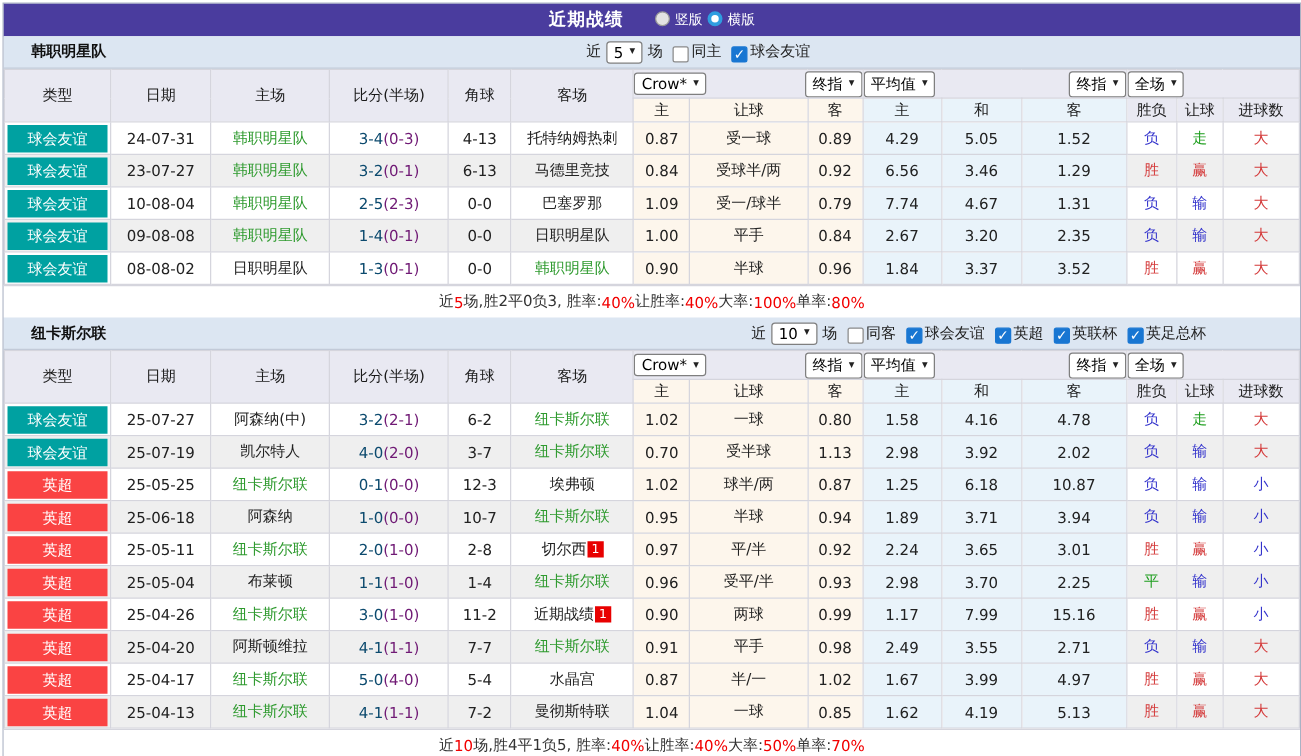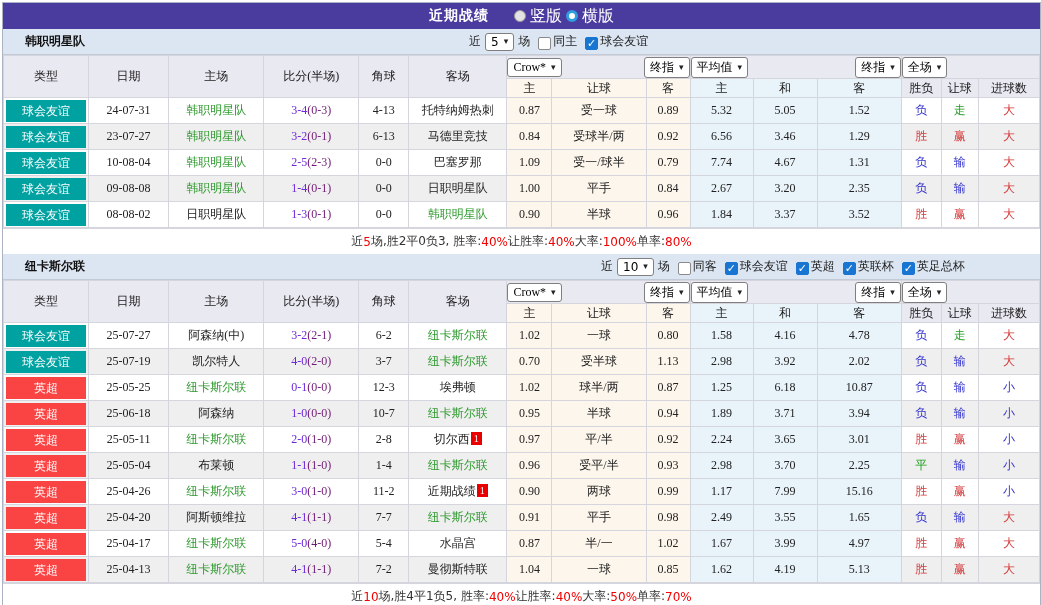--- a/index.html
+++ b/index.html
@@ -1,45 +1,45 @@
 <!DOCTYPE html>
 <html><head>
 <meta charset="utf-8">
 <style>
   html,body{margin:0;padding:0;background:#ffffff;font-family:"DejaVu Sans","Liberation Sans",sans-serif;}
   .page{width:1037px;margin:2px auto 0 2px;border:1px solid #aab2c4;font-size:12px;color:#222;}
   
   .titlebar{height:26px;background:#4a3c9e;display:flex;align-items:center;justify-content:center;gap:25px;color:#fff;}
   .titlebar .title{font-weight:bold;font-size:14px;letter-spacing:1px;}
-  .radio-wrap{display:inline-flex;align-items:center;gap:4px;font-size:16px;cursor:pointer;}
+  .radio-wrap{display:inline-flex;align-items:center;gap:4px;font-size:11px;cursor:pointer;}
   .radio{width:12px;height:12px;border-radius:50%;background:#e3e3e3;border:1px solid #9a9a9a;box-sizing:border-box;}
   .radio.checked{background:#fff;border:3px solid #2f9de0;}
   
   .filter-bar{position:relative;height:25px;background:#dce6f2;border-bottom:1px solid #c2cad8;display:flex;align-items:center;}
   .team-name{font-weight:bold;padding-left:22px;color:#101010;}
   .controls{position:absolute;top:0;bottom:0;display:flex;align-items:center;gap:4px;white-space:nowrap;}
   .ctl0{left:466px;} .ctl1{left:598px;}
   .sel{display:inline-flex;align-items:center;gap:5px;border:1px solid #7f7f7f;border-radius:3px;background:#fff;padding:1px 5px;cursor:pointer;color:#000;}
   .arrow{font-size:9px;line-height:1;color:#222;}
   .cb-wrap{display:inline-flex;align-items:flex-end;gap:2px;cursor:pointer;margin-left:4px;}
   .cb{width:13px;height:13px;border:1px solid #8a8a8a;background:#fff;box-sizing:border-box;border-radius:2px;font-size:11px;line-height:11px;text-align:center;color:#fff;}
   .cb.checked{background:#1876d2;border-color:#1876d2;}
   
-  table{border-collapse:collapse;table-layout:fixed;width:100%;font-size:12px;font-family:Liberation Serif, serif;}
+  table{border-collapse:collapse;table-layout:fixed;width:100%;font-size:12px;}
   td{border:1px solid #d5d5dd;text-align:center;padding:0;height:25px;overflow:hidden;white-space:nowrap;}
   tr.hdr td{background:#e9e9f2;color:#1a1a1a;}
   tr.hdr-top td{height:22px;}
   tr.hdr-sub td{height:18px;}
   .hdr-group{display:flex;align-items:center;justify-content:space-between;gap:6px;}
   tbody tr.alt td{background:#efefef;}
   td.crow{background:#fdf6ec !important;}
   td.avg{background:#e9f3fa !important;}
   .badge{display:block;margin:1px 2px;line-height:22px;color:#fff;}
   .tg{color:#2e9a2e;}
-  .sr{color:#6d28d9;} .sh{color:#701a75;}
+  .sr{color:#0c4a6e;} .sh{color:#701a75;}
   .res-red{color:#d43a3a;} .res-blue{color:#3333cc;} .res-green{color:#1e9e1e;}
   .card{display:inline-block;background:#e80000;color:#fff;font-size:10px;line-height:13px;padding:0 3px;margin-left:1px;vertical-align:1px;}
   .summary-bar{height:25px;border-top:1px solid #d5d5dd;display:flex;align-items:center;justify-content:center;background:#fff;color:#333;}
   .summary-bar .red{color:#f20000;}
 </style>
 </head>
 <body>
 
 <div class="page">
   <div class="titlebar">
@@ -150,21 +150,21 @@
                 <span class="badge" style="background:#00a1a1">球会友谊</span>
               </td>
    <td>24-07-31</td>
    <td><span class="tg">韩职明星队</span></td>
    <td><span class="sr">3-4</span><span class="sh">(0-3)</span></td>
    <td>4-13</td>
    <td><span class="">托特纳姆热刺</span></td>
    <td class="crow">0.87</td>
    <td class="crow">受一球</td>
    <td class="crow">0.89</td>
-   <td class="avg">5.32</td>
+   <td class="avg">4.29</td>
    <td class="avg">5.05</td>
    <td class="avg">1.52</td>
    <td><span class="res-blue">负</span></td>
    <td><span class="res-green">走</span></td>
    <td><span class="res-red">大</span></td>
  </tr>
  <tr class="alt">
    <td>
                 <span class="badge" style="background:#00a1a1">球会友谊</span>
               </td>
@@ -499,21 +499,21 @@
    <td>25-04-20</td>
    <td><span class="">阿斯顿维拉</span></td>
    <td><span class="sr">4-1</span><span class="sh">(1-1)</span></td>
    <td>7-7</td>
    <td><span class="tg">纽卡斯尔联</span></td>
    <td class="crow">0.91</td>
    <td class="crow">平手</td>
    <td class="crow">0.98</td>
    <td class="avg">2.49</td>
    <td class="avg">3.55</td>
-   <td class="avg">1.65</td>
+   <td class="avg">2.71</td>
    <td><span class="res-blue">负</span></td>
    <td><span class="res-blue">输</span></td>
    <td><span class="res-red">大</span></td>
  </tr>
  <tr>
    <td>
                 <span class="badge" style="background:#fa4343">英超</span>
               </td>
    <td>25-04-17</td>
    <td><span class="tg">纽卡斯尔联</span></td>

